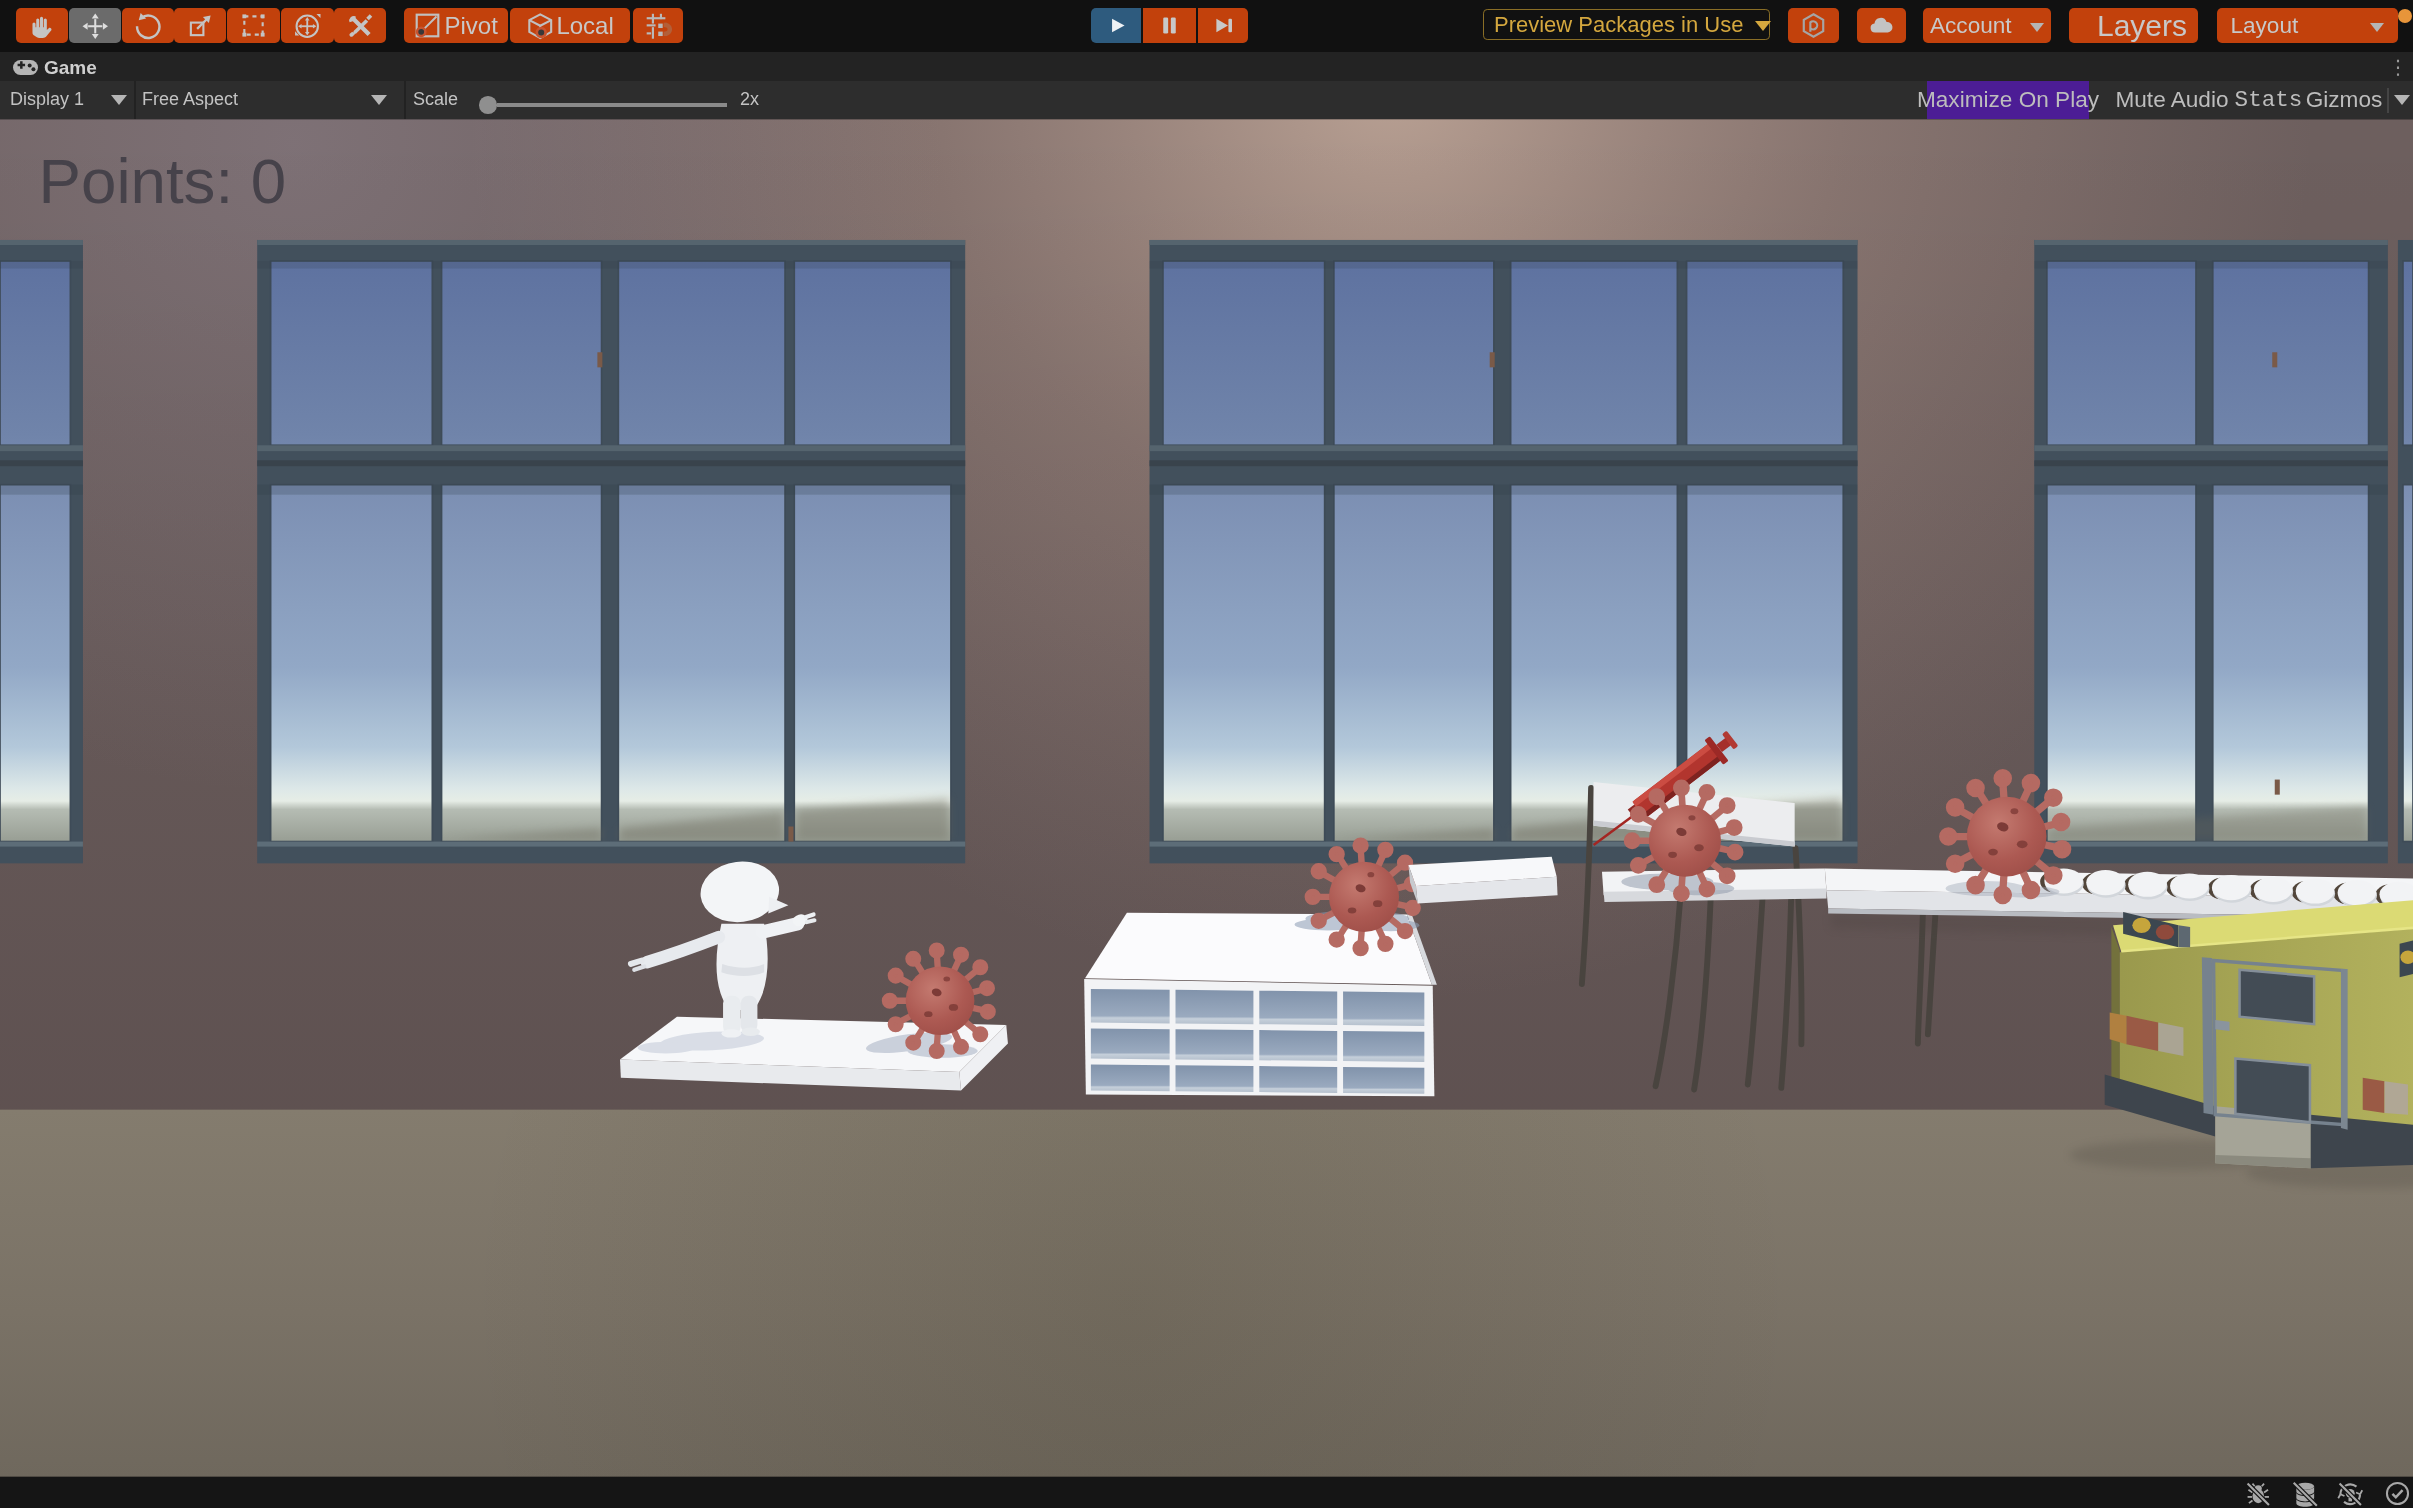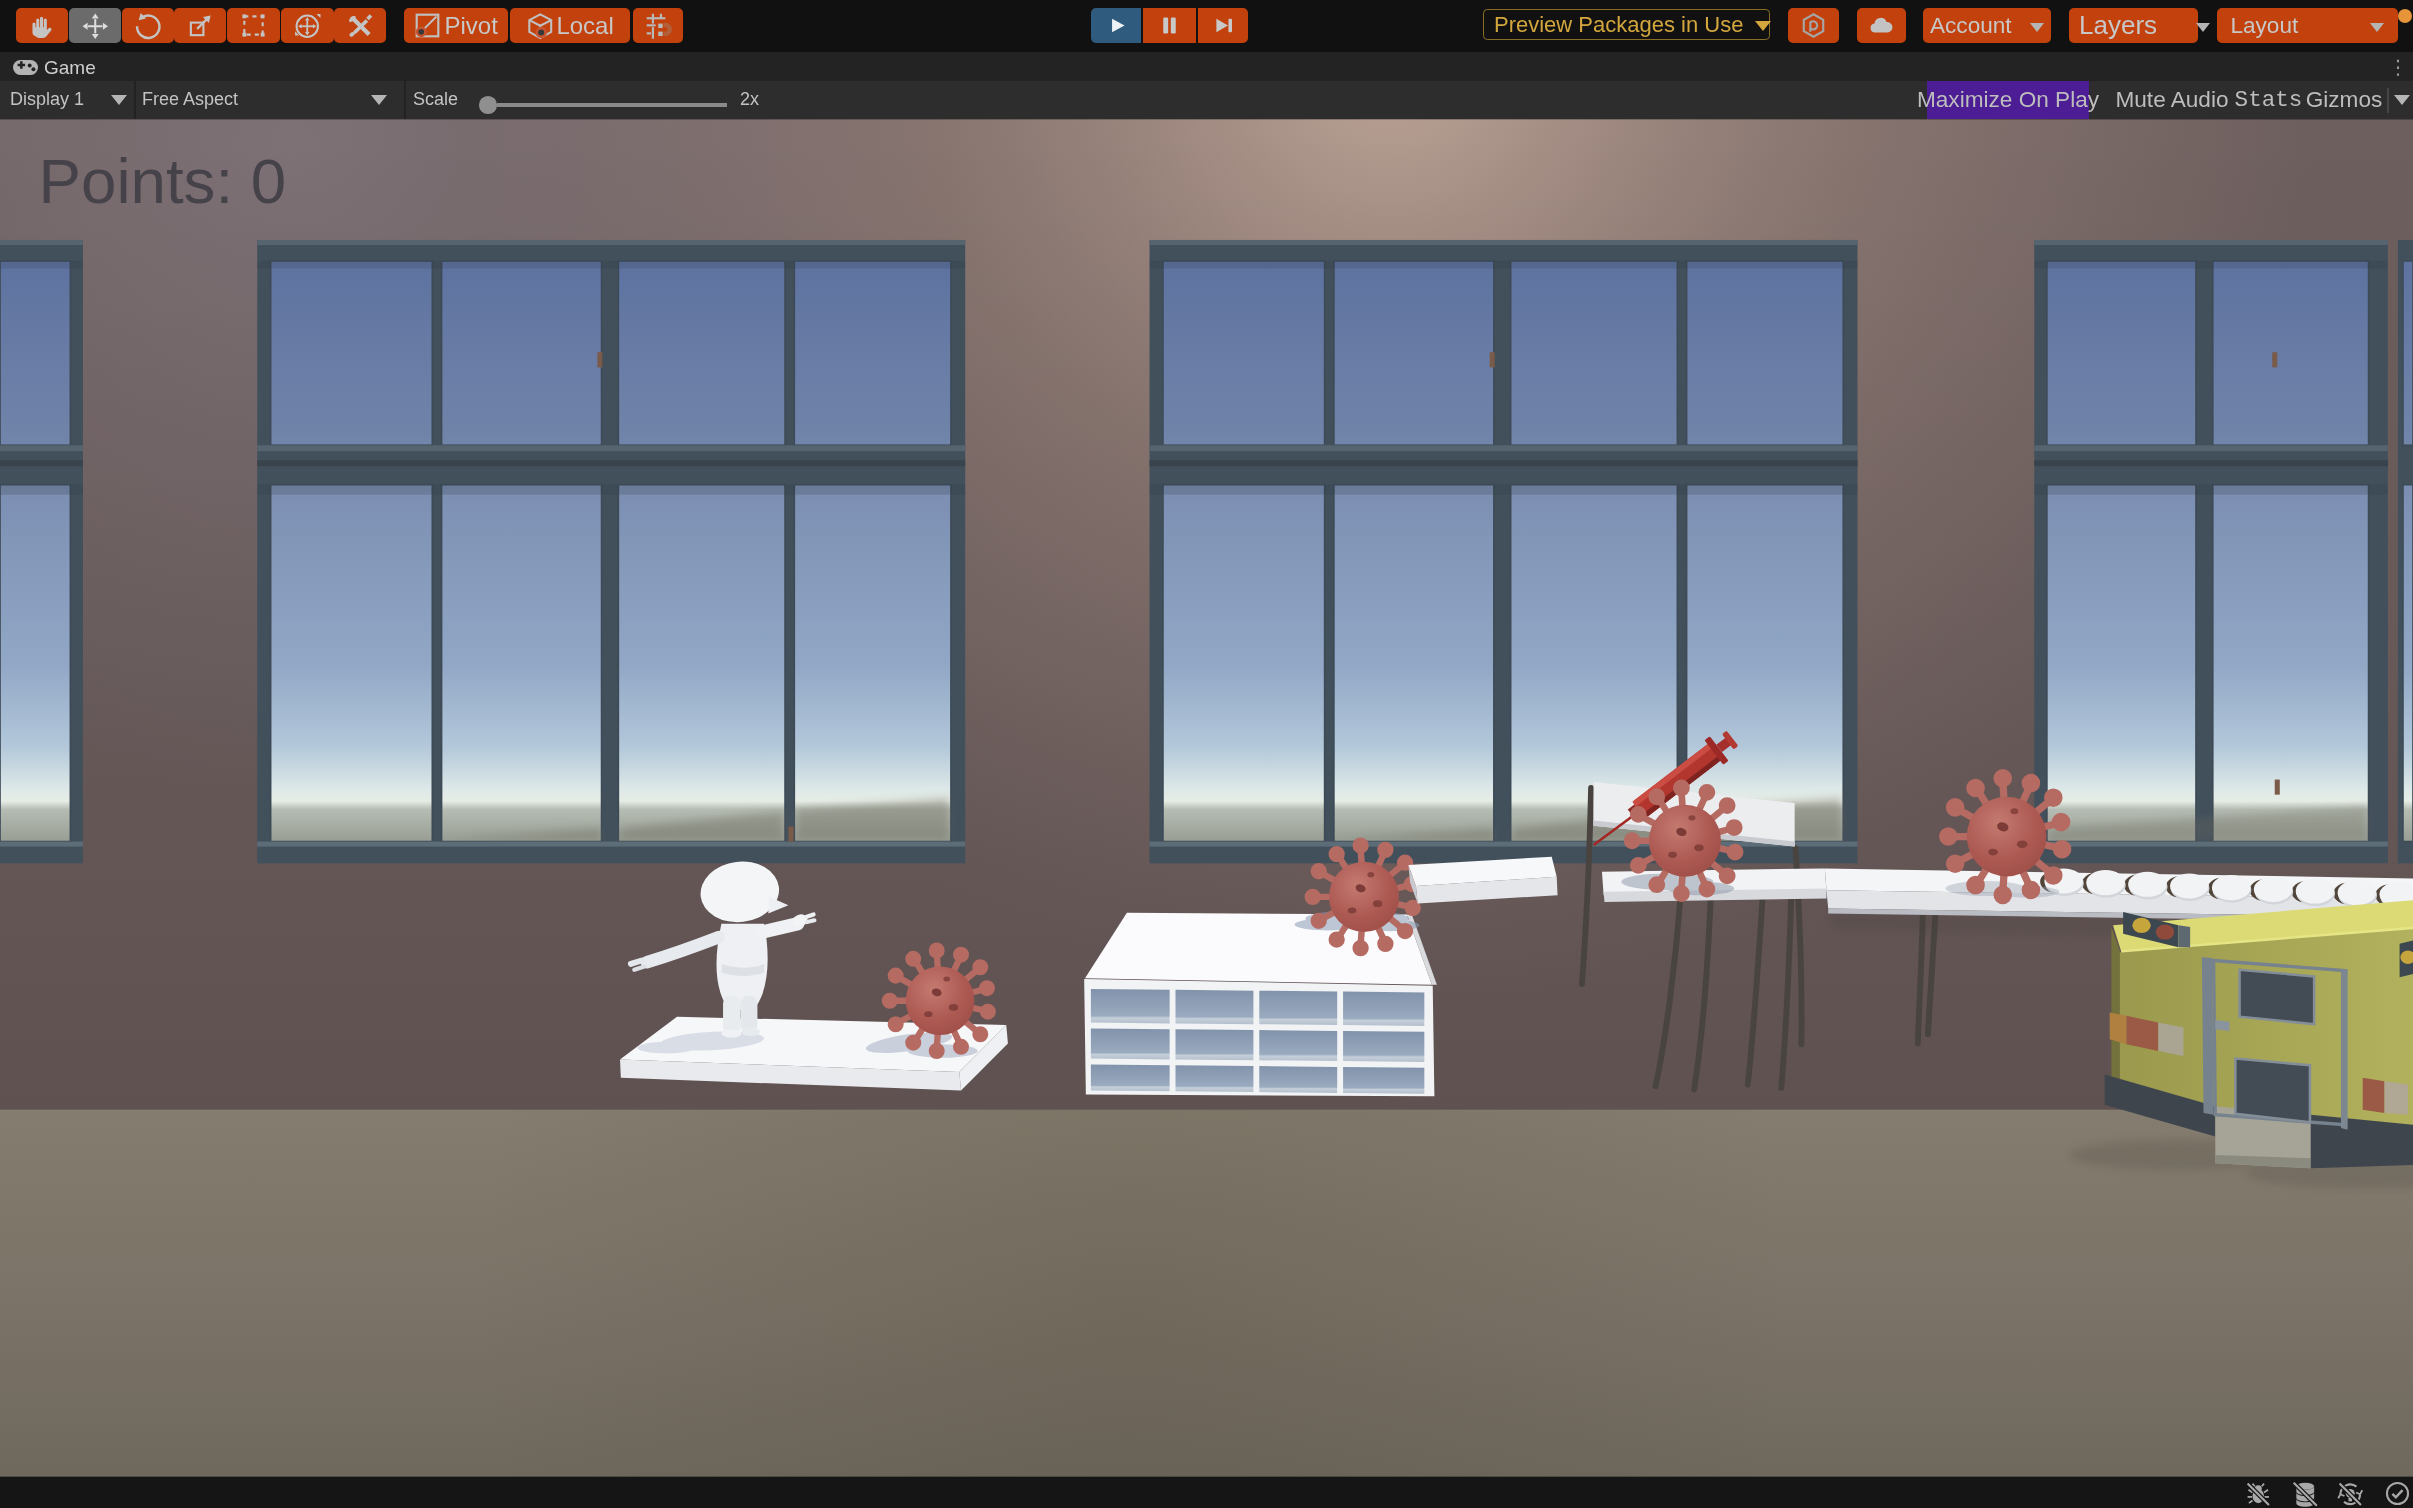--- a/index.html
+++ b/index.html
@@ -161,38 +161,38 @@
   <div class="tbtn" style="left:1857px;width:49px;" id="b-cloud">
     <svg width="28.5" height="28.5" viewBox="0 0 32 32">
       <path d="M9 23 a5 5 0 0 1 -.6-9.96 A7 7 0 0 1 22 11.3 a5.2 5.2 0 0 1 1.4 11.7 z" fill="#c3c3c3"></path>
     </svg>
   </div>
   <div class="tbtn" style="left:1923px;width:128px;justify-content:flex-start;" id="b-account">
     <span class="txt" style="margin-left:7px;font-size:22.6px;">Account</span>
     <span style="width:0;height:0;border-left:7.5px solid transparent;border-right:7.5px solid transparent;border-top:9.2px solid #b5b5b5;margin-left:18.4px;margin-top:3.4px;"></span>
   </div>
   <div class="tbtn" style="left:2069px;width:129px;justify-content:flex-start;" id="b-layers">
-    <span class="txt" style="margin-left:10px;font-size:26px;text-align:center;">Layers</span>
+    <span class="txt" style="margin-left:28px;font-size:30px;text-align:center;">Layers</span>
     <span style="width:0;height:0;border-left:7.5px solid transparent;border-right:7.5px solid transparent;border-top:9.2px solid #b5b5b5;margin-left:39px;margin-top:3.4px;"></span>
   </div>
   <div class="tbtn" style="left:2217px;width:181px;justify-content:flex-start;" id="b-layout">
     <span class="txt" style="margin-left:13.4px;font-size:22.6px;">Layout</span>
     <span style="width:0;height:0;border-left:7.5px solid transparent;border-right:7.5px solid transparent;border-top:9.2px solid #b5b5b5;margin-left:72px;margin-top:3.4px;"></span>
   </div>
   <div style="position:absolute;left:2398px;top:9.2px;width:14.2px;height:14.2px;border-radius:50%;background:#e8953a;"></div>
 </div>
 
 <div id="tabrow">
   <svg class="abs" style="left:13.4px;top:6.7px;" width="25" height="17" viewBox="0 0 30 20">
     <rect x="0" y="1" width="30" height="18" rx="9" fill="#b4b4b4"></rect>
     <path d="M7 7h3v-3h3v3h3v3h-3v3h-3v-3h-3z" fill="#232323" transform="translate(-1.5,-1.5)"></path>
     <circle cx="20" cy="7.5" r="2.4" fill="#232323"></circle>
     <circle cx="24.5" cy="12" r="2.4" fill="#232323"></circle>
   </svg>
-  <span class="abs" style="left:44px;top:5px;color:#cfcfcf;font-size:19px;">Game</span>
+  <span class="abs" style="left:44px;top:5px;color:#cfcfcf;font-size:19px;font-weight:bold;">Game</span>
   <span class="abs" style="left:2388px;top:2.5px;color:#9a9a9a;font-size:20px;letter-spacing:0;">⋮</span>
 </div>
 
 <div id="ctrlrow">
   <span class="ctxt" style="left:10px;">Display 1</span>
   <span class="tri" style="left:111px;top:14.2px;"></span>
   <span class="sep" style="left:134px;"></span>
   <span class="ctxt" style="left:142px;">Free Aspect</span>
   <span class="tri" style="left:371px;top:14.2px;"></span>
   <span class="sep" style="left:404px;"></span>

